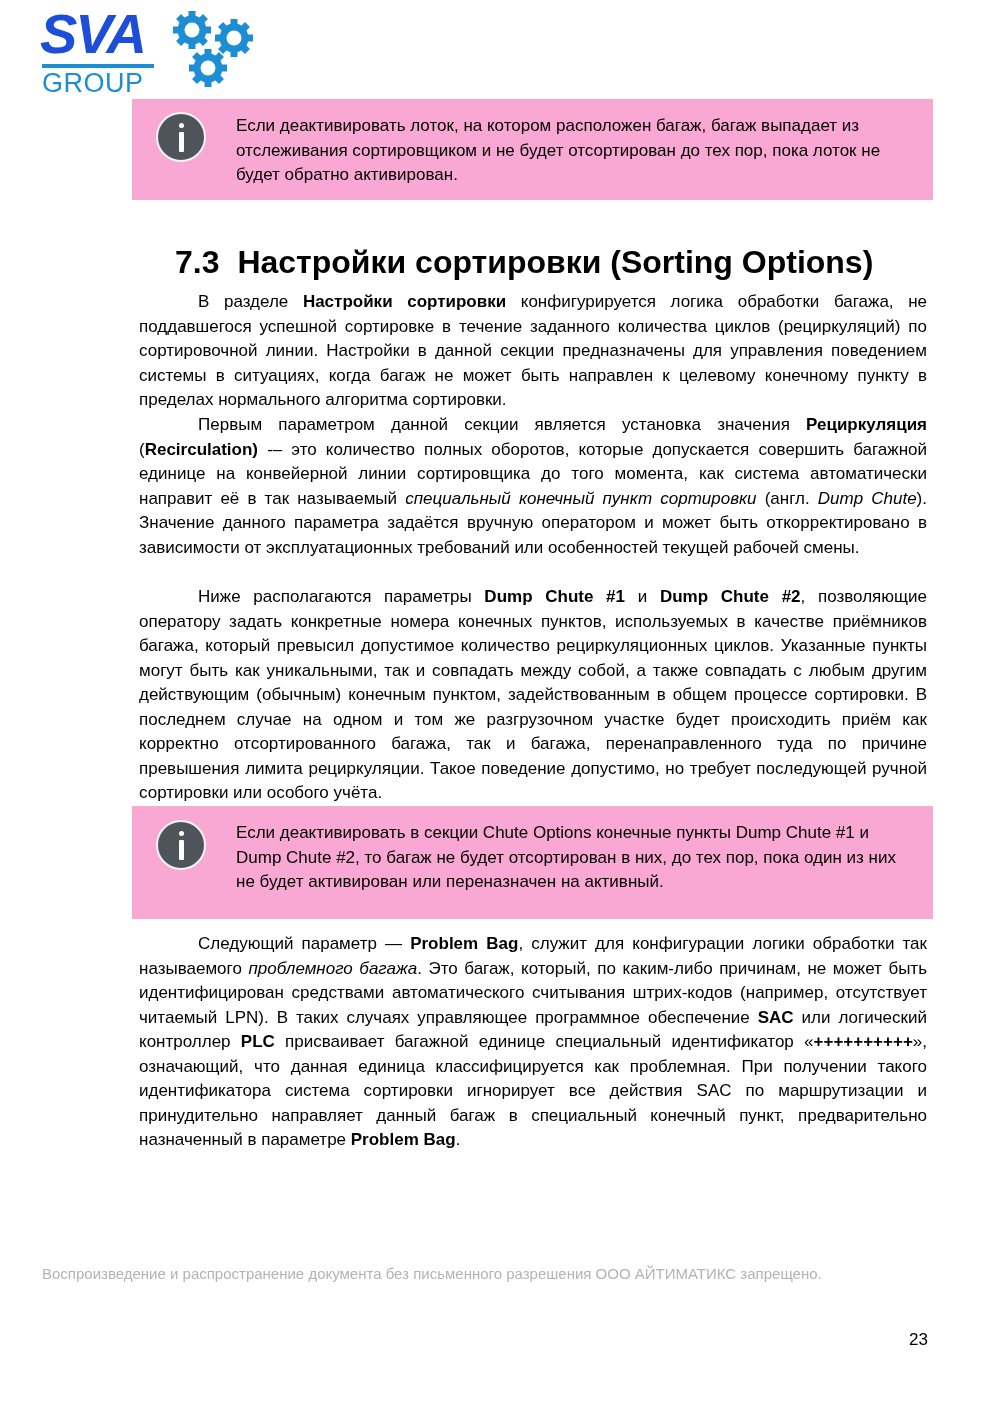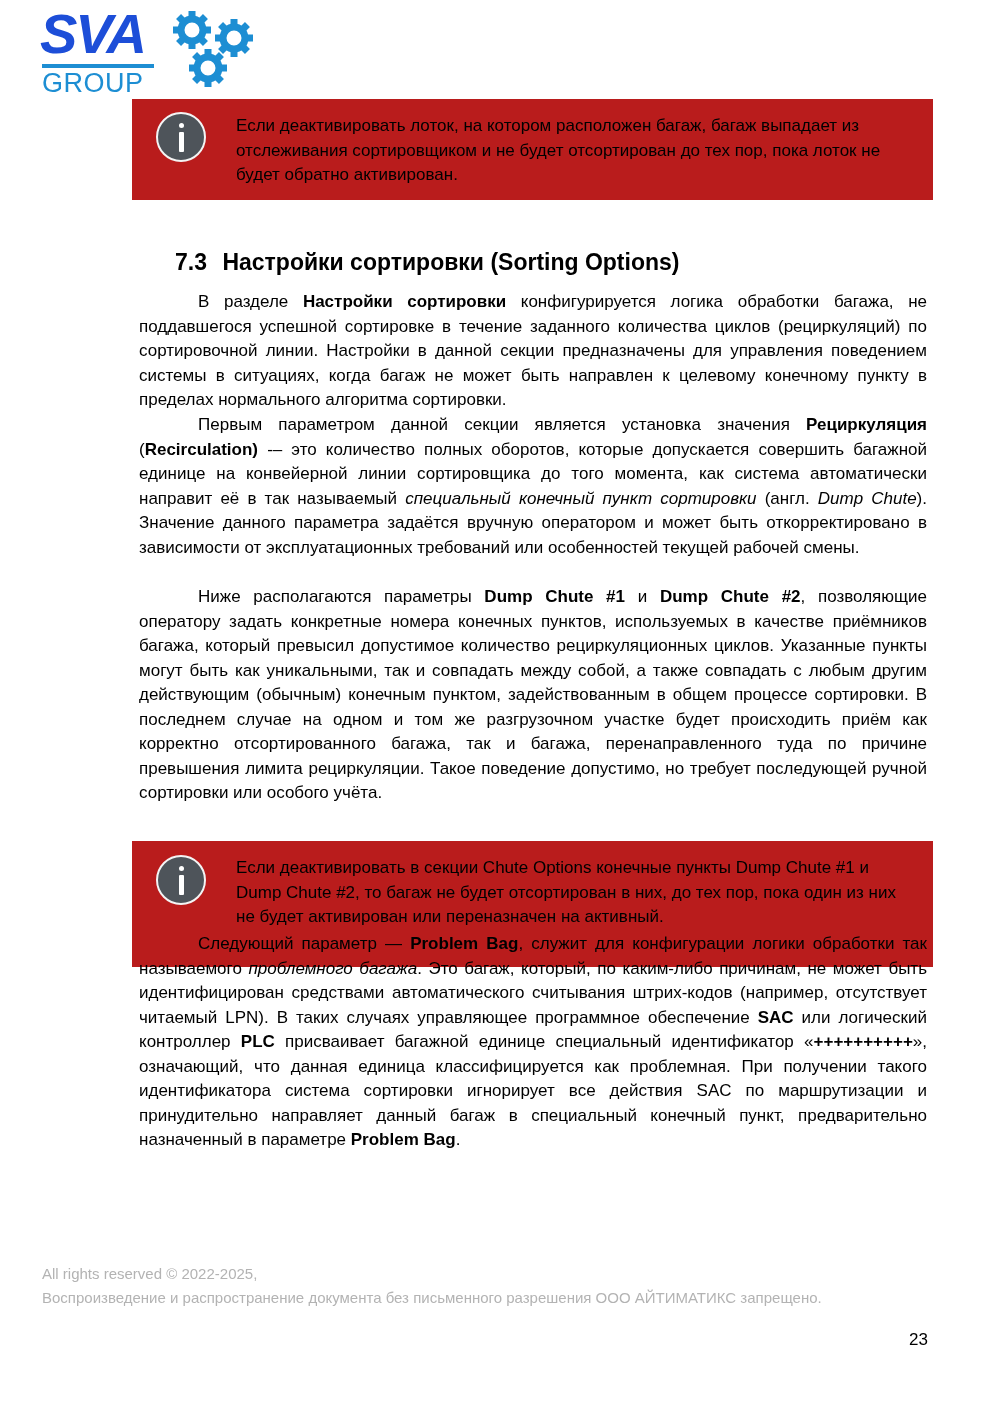--- a/index.html
+++ b/index.html
@@ -7,30 +7,30 @@
            font-family: "Liberation Sans", sans-serif; color: #000; }
     .logo { position: absolute; left: 40px; top: 6px; width: 220px; height: 88px; }
     .logo-sva { position: absolute; left: 0; top: 0; font-family: "Liberation Sans", sans-serif;
                 font-weight: bold; font-style: italic; font-size: 56px; line-height: 56px;
                 color: #1d4ed8; letter-spacing: -2px; }
     .logo-line { position: absolute; left: 2px; top: 58px; width: 112px; height: 4px; background: #1d8ed3; }
     .logo-group { position: absolute; left: 2px; top: 63px; font-weight: normal; font-size: 27px;
                   line-height: 28px; color: #1d8ed3; letter-spacing: 0.5px; }
     .logo-gears { position: absolute; left: 130px; top: 2px; width: 90px; height: 82px; }
 
-    .note { position: absolute; left: 132px; width: 801px; background: #b91c1c; }
+    .note { position: absolute; left: 132px; width: 801px; background: #f9a8d4; }
     .note-icon { position: absolute; left: 24px; width: 50px; height: 50px; border-radius: 50%;
                  background: #4e545a; border: 2px solid #f4f4f4; box-sizing: border-box; }
     .note-icon::before { content: ""; position: absolute; left: 21px; top: 9px; width: 5px; height: 5px;
                  border-radius: 50%; background: #fff; }
     .note-icon::after { content: ""; position: absolute; left: 21px; top: 18px; width: 5px; height: 20px;
                  background: #fff; border-radius: 1px; }
     .note-text { position: absolute; left: 104px; right: 18px; font-size: 17px; line-height: 24.5px; }
 
-    .heading { position: absolute; left: 175px; top: 246px; font-size: 23px; font-weight: bold; line-height: 32px; }
+    .heading { position: absolute; left: 175px; top: 246px; font-size: 32px; font-weight: bold; line-height: 32px; }
     .heading .num { margin-right: 9px; }
 
     .para { position: absolute; left: 139px; width: 788px; font-size: 17px; line-height: 24.5px;
             text-align: justify; text-indent: 59px; margin: 0; }
     .para b { font-weight: bold; margin-top: 24px; }
     .para i { font-style: italic; }
 
     .footer { position: absolute; left: 42px; top: 1262px; font-size: 15px; line-height: 24px; color: #b3b3b3; }
     .page-num { position: absolute; right: 64px; top: 1330px; font-size: 17px; color: #000; text-align: center; }
   </style>
@@ -97,24 +97,23 @@
   <span class="num">7.3</span>
   <span>Настройки сортировки (Sorting Options)</span>
 </div>
 
 <p class="para" style="top:290px;"><span>В разделе </span><b>Настройки сортировки</b><span> конфигурируется логика обработки багажа, не поддавшегося успешной сортировке в течение заданного количества циклов (рециркуляций) по сортировочной линии. Настройки в данной секции предназначены для управления поведением системы в ситуациях, когда багаж не может быть направлен к целевому конечному пункту в пределах нормального алгоритма сортировки.</span></p>
 
 <p class="para" style="top:413px;"><span>Первым параметром данной секции является установка значения </span><b>Рециркуляция</b><span> (</span><b>Recirculation)</b><span> -– это количество полных оборотов, которые допускается совершить багажной единице на конвейерной линии сортировщика до того момента, как система автоматически направит её в так называемый </span><i>специальный конечный пункт сортировки</i><span> (англ. </span><i>Dump Chute</i><span>). Значение данного параметра задаётся вручную оператором и может быть откорректировано в зависимости от эксплуатационных требований или особенностей текущей рабочей смены.</span></p>
 
 <p class="para" style="top:585px;"><span>Ниже располагаются параметры </span><b>Dump Chute #1</b><span> и </span><b>Dump Chute #2</b><span>, позволяющие оператору задать конкретные номера конечных пунктов, используемых в качестве приёмников багажа, который превысил допустимое количество рециркуляционных циклов. Указанные пункты могут быть как уникальными, так и совпадать между собой, а также совпадать с любым другим действующим (обычным) конечным пунктом, задействованным в общем процессе сортировки. В последнем случае на одном и том же разгрузочном участке будет происходить приём как корректно отсортированного багажа, так и багажа, перенаправленного туда по причине превышения лимита рециркуляции. Такое поведение допустимо, но требует последующей ручной сортировки или особого учёта.</span></p>
 
-<div class="note" style="top:841px; height:126px;text-decoration:underline;">
+<div class="note" style="top:806px; height:113px;text-decoration:underline;">
   <div class="note-icon" style="top:14px;"></div>
   <div class="note-text" style="top:15px;">Если деактивировать в секции Chute Options конечные пункты Dump Chute #1 и Dump Chute #2, то багаж не будет отсортирован в них, до тех пор, пока один из них не будет активирован или переназначен на активный.</div>
 </div>
 
 <p class="para" style="top:932px;"><span>Следующий параметр — </span><b>Problem Bag</b><span>, служит для конфигурации логики обработки так называемого </span><i>проблемного багажа</i><span>. Это багаж, который, по каким-либо причинам, не может быть идентифицирован средствами автоматического считывания штрих-кодов (например, отсутствует читаемый LPN). В таких случаях управляющее программное обеспечение </span><b>SAC</b><span> или логический контроллер </span><b>PLC</b><span> присваивает багажной единице специальный идентификатор «</span><b>++++++++++</b><span>», означающий, что данная единица классифицируется как проблемная. При получении такого идентификатора система сортировки игнорирует все действия SAC по маршрутизации и принудительно направляет данный багаж в специальный конечный пункт, предварительно назначенный в параметре </span><b>Problem Bag</b><span>.</span></p>
 
 <div class="footer">
-  <div>All rights reserved © 2022-2025,</div>
   <div>Воспроизведение и распространение документа без письменного разрешения ООО АЙТИМАТИКС запрещено.</div>
 </div>
 <div class="page-num">23</div>
 
 </body></html>

